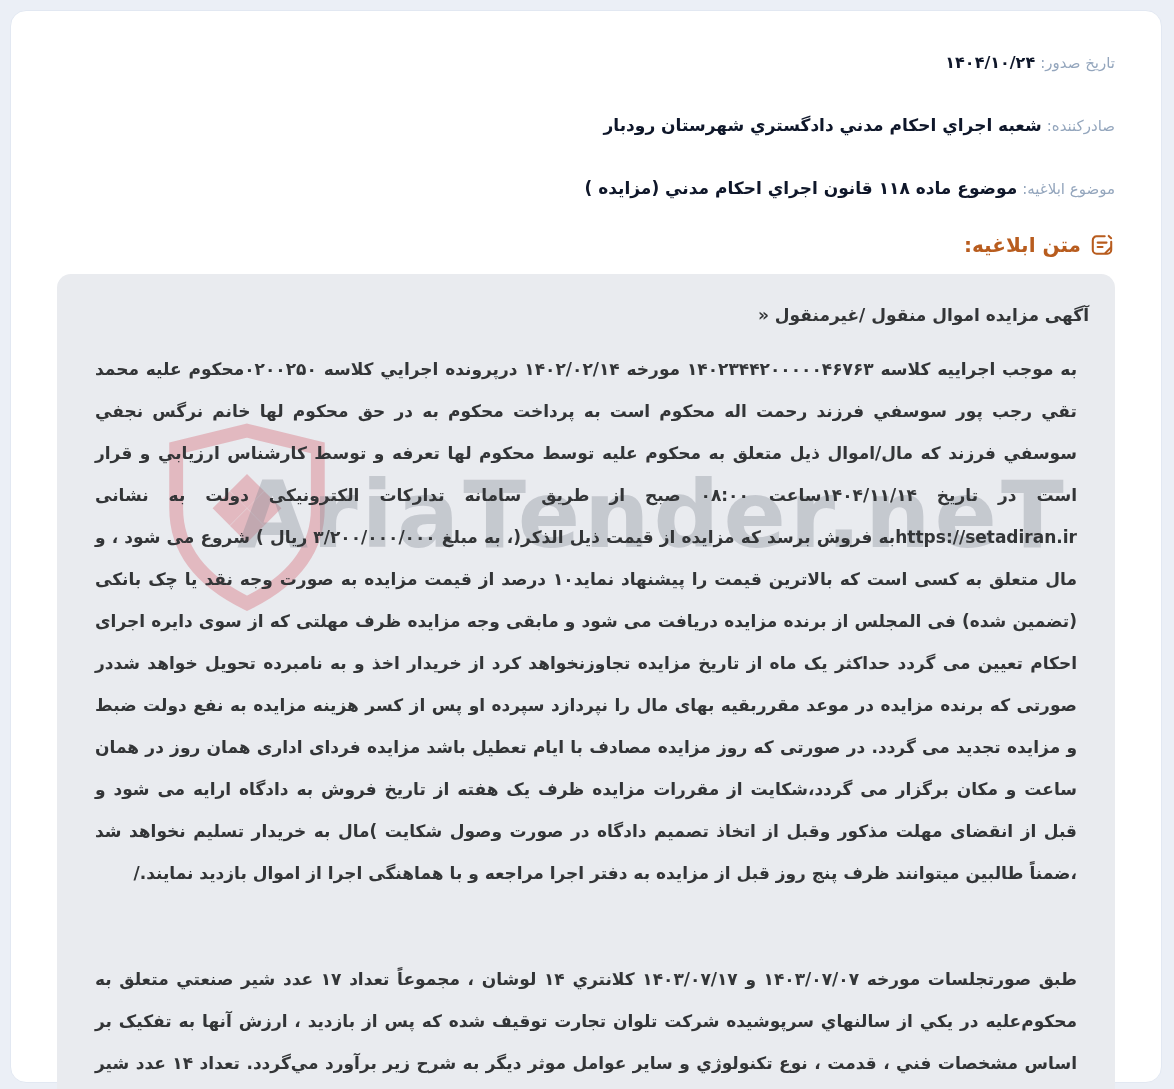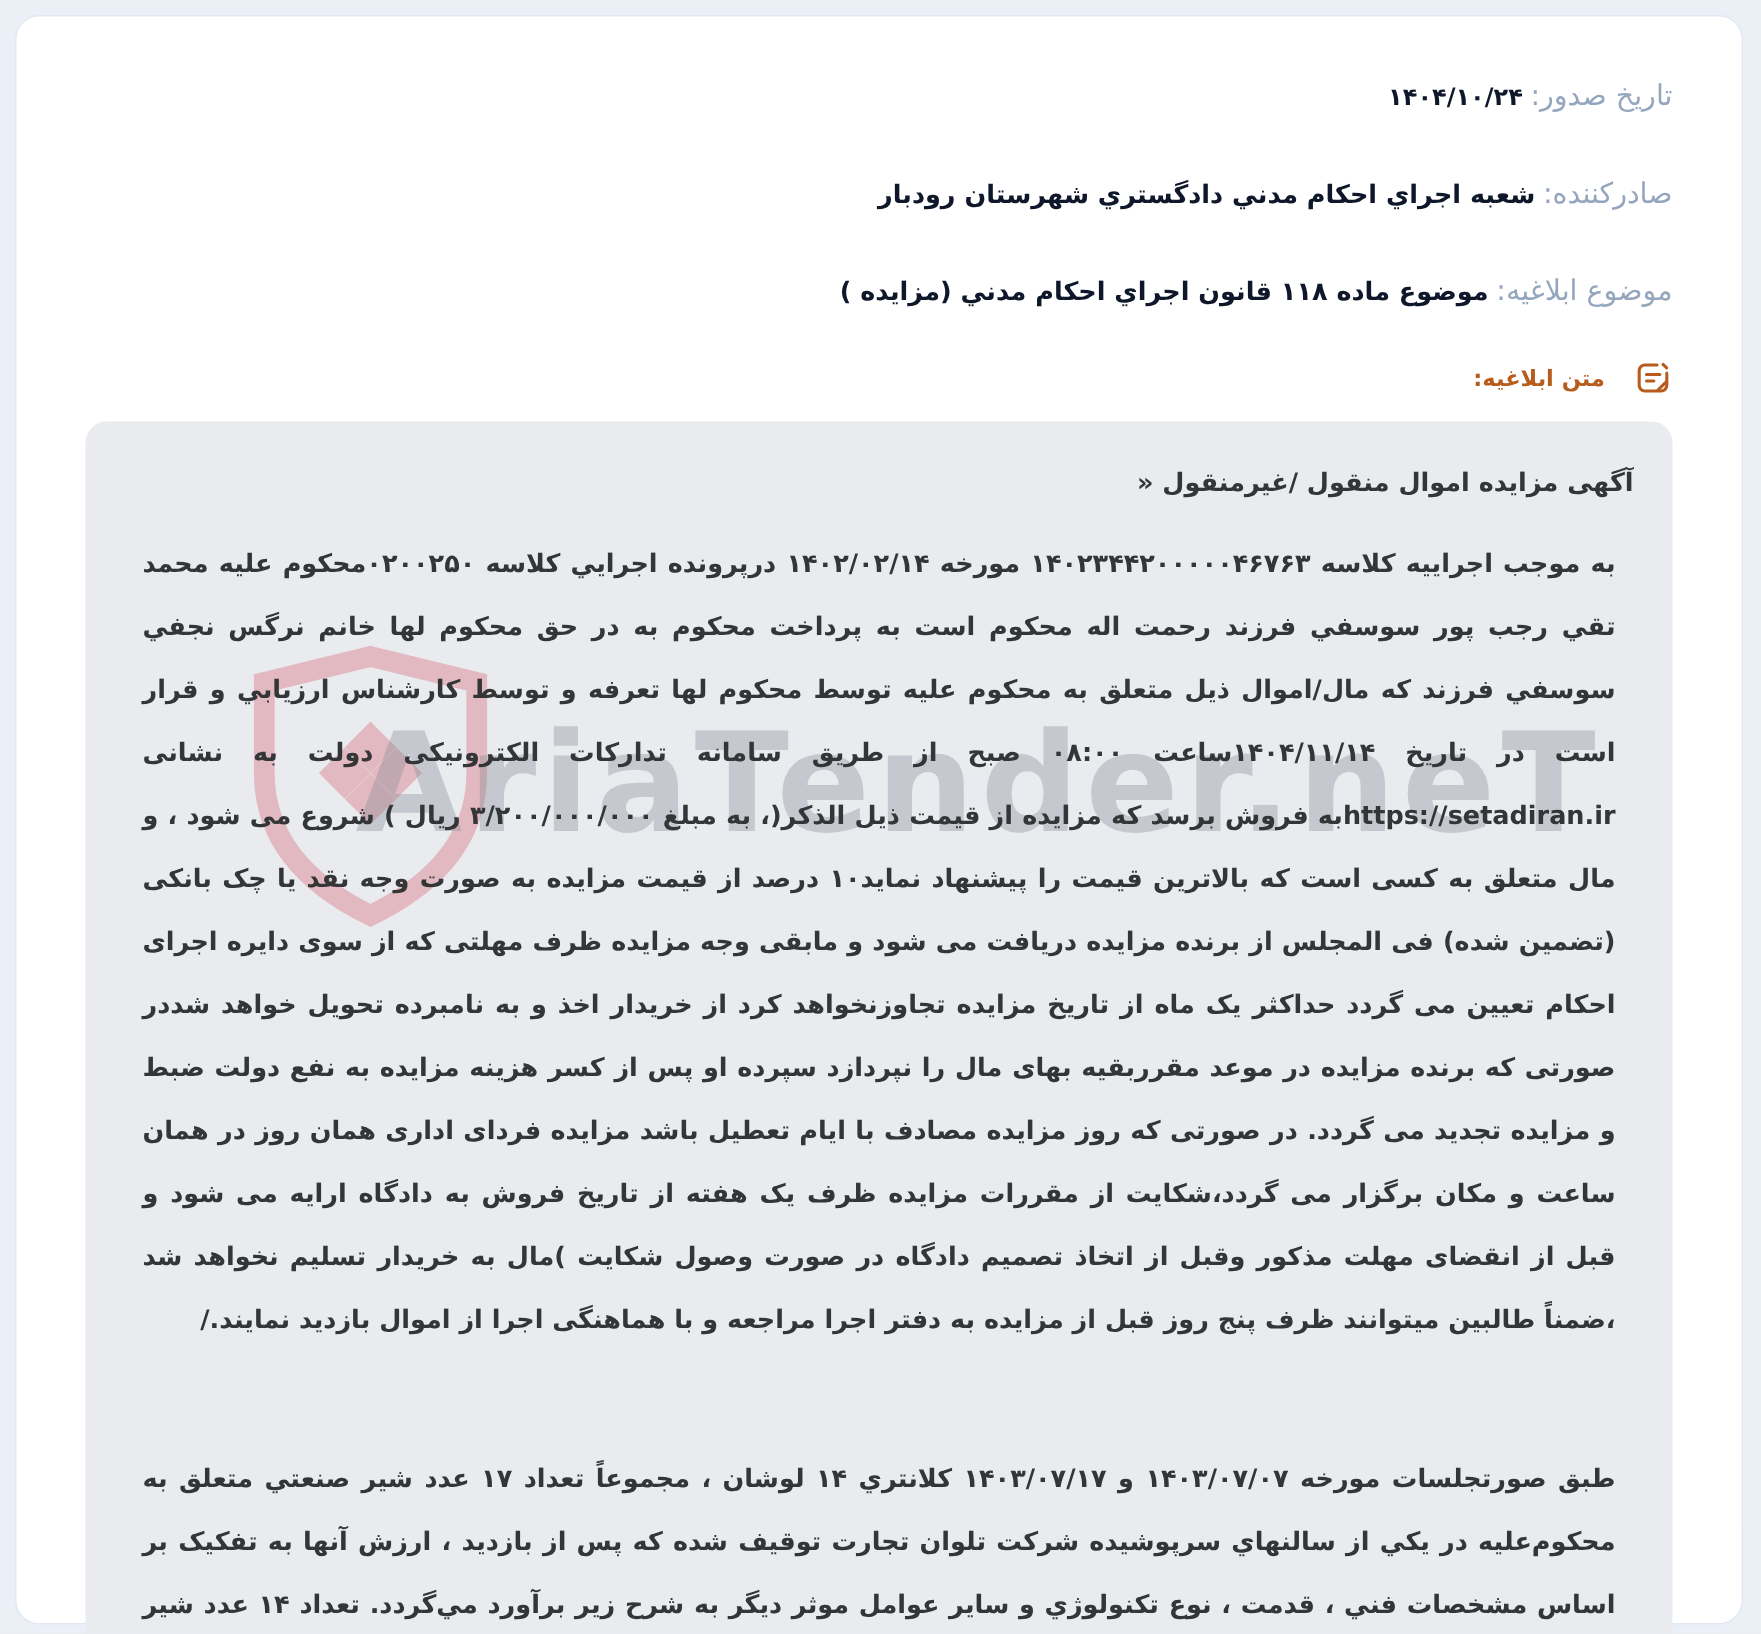--- a/index.html
+++ b/index.html
@@ -21,37 +21,37 @@
     box-sizing:border-box;
     padding:0 46px;
   }
   .hdr-row{
     display:flex;
     margin-top:42px;
   }
   .hdr-field{flex:1;white-space:nowrap;}
   .lbl{
     color:#94a6bd;
-    font-size:19px;
+    font-size:15px;
     font-weight:400;
   }
   .val{
     color:#0f172a;
     font-size:16px;
     font-weight:700;
   }
   .line-row{margin-top:43px;}
   .line-row .val{font-size:17px;}
   .notice-heading{
     margin-top:34px;
     display:flex;
     align-items:center;
-    gap:19px;
+    gap:8px;
     color:#b85c1e;
-    font-size:15px;
+    font-size:20px;
     font-weight:700;
   }
   .notice-heading svg{flex:0 0 auto;}
   .notice-box{
     position:relative;
     margin-top:16px;
     background:#e9ebef;
     border-radius:14px;
     padding:20px 26px 26px 26px;
     box-sizing:border-box;

